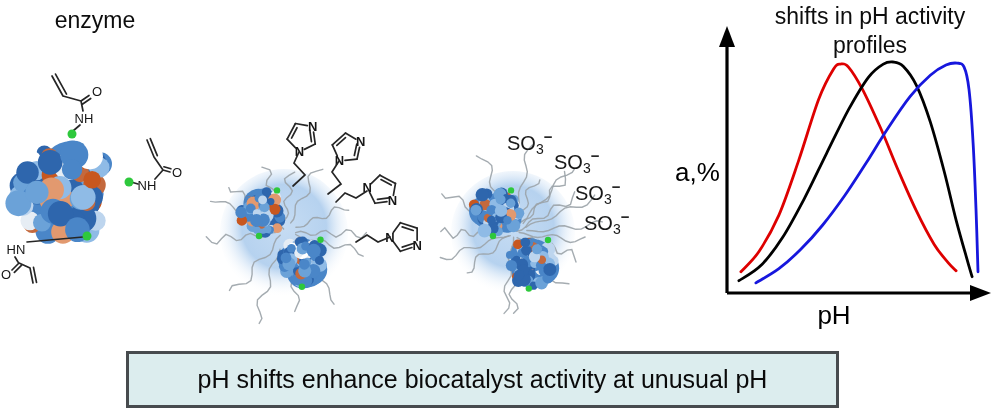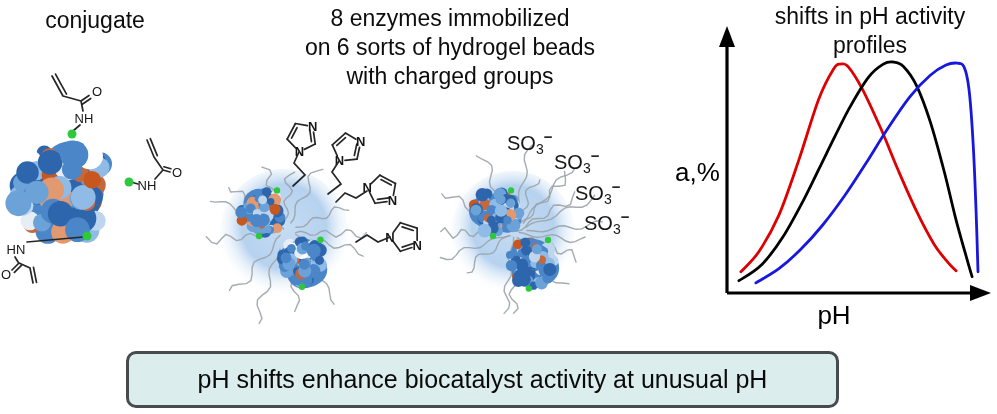--- a/index.html
+++ b/index.html
@@ -19,26 +19,21 @@
   .so3 .sup{font-size:15px;font-weight:bold;}
   .axis{stroke:#000;stroke-width:3.2;}
   .green-dot{stroke:none;}
 </style>
 </head>
 <body>
 
 <div class="stage">
 
   <div class="title" style="left:0;top:6px;width:190px;">
-    <div>conjugate</div>
-  </div>
-  <div class="title" style="left:275px;top:4px;width:350px;">
-    <div>8 enzymes immobilized</div>
-    <div>on 6 sorts of hydrogel beads</div>
-    <div>with charged groups</div>
+    <div>enzyme</div>
   </div>
   <div class="title" style="left:725px;top:2px;width:290px;">
     <div>shifts in pH activity</div>
     <div>profiles</div>
   </div>
 
   <svg id="svg-left" style="left:0;top:60px" width="230" height="262" viewBox="0 0 230 262">
     <g id="gl-protein">
         <g>
           <circle cx="64.81262881124971" cy="131.10974436058254" r="31" fill="#4a86c8"></circle>
@@ -561,16 +556,16 @@
     </g>
     <g id="gr-curves">
         <path d="M80.9 271.8C83.9 268.4 92.7 260.9 99.0 251.5C105.3 242.0 112.2 230.3 118.9 215.1C125.5 199.9 132.1 179.6 138.7 160.4C145.3 141.1 152.8 114.7 158.6 99.5C164.4 84.3 169.9 74.9 173.6 69.0C177.2 63.1 178.0 64.4 180.5 64.1C183.0 63.8 184.9 62.9 188.5 67.1C192.2 71.4 197.1 79.2 202.5 89.3C207.8 99.4 214.5 114.3 220.5 127.8C226.5 141.3 232.3 156.7 238.3 170.5C244.3 184.4 250.4 198.6 256.4 210.9C262.3 223.2 268.9 235.8 274.2 244.4C279.5 253.0 284.5 258.2 288.1 262.6C291.8 267.0 294.8 269.4 296.1 270.8" stroke="#de0000" stroke-width="2.8" fill="none" stroke-linecap="round"></path>
         <path d="M78.9 280.7C82.5 278.2 93.5 272.9 100.8 265.6C108.1 258.4 115.4 248.6 122.7 237.3C130.0 226.0 137.3 211.9 144.7 197.9C152.0 183.9 159.3 168.0 166.6 153.3C173.9 138.6 181.6 122.3 188.5 109.6C195.5 97.0 202.6 84.9 208.4 77.3C214.2 69.7 219.2 66.6 223.3 64.1C227.5 61.5 230.1 61.6 233.4 62.0C236.7 62.3 239.4 62.3 243.2 66.2C247.0 70.1 251.9 76.0 256.4 85.3C260.9 94.6 265.7 107.5 270.3 121.9C274.9 136.3 279.9 155.1 284.2 171.5C288.5 187.8 292.4 205.9 296.1 220.1C299.8 234.2 303.5 247.0 306.2 256.4C308.8 265.9 311.1 273.3 312.1 276.7" stroke="#000000" stroke-width="2.8" fill="none" stroke-linecap="round"></path>
         <path d="M95.9 282.9C99.7 280.5 111.4 274.3 118.9 268.7C126.3 263.1 133.5 256.6 140.8 249.3C148.1 242.1 155.4 234.0 162.7 225.0C170.0 216.1 177.3 206.2 184.6 195.8C192.0 185.3 199.3 173.6 206.6 162.3C213.8 150.9 221.0 138.8 228.3 127.8C235.5 116.8 243.2 105.2 250.2 96.4C257.2 87.6 264.3 80.4 270.3 75.2C276.3 69.9 281.6 67.0 286.0 65.0C290.5 63.0 294.1 62.8 297.1 63.1C300.1 63.5 302.1 62.8 304.1 67.1C306.1 71.5 307.5 76.7 309.0 89.3C310.5 102.0 312.0 123.2 313.1 143.1C314.3 163.1 315.2 187.5 316.0 209.0C316.8 230.4 317.7 261.3 318.0 271.8" stroke="#1717dd" stroke-width="2.8" fill="none" stroke-linecap="round"></path>
       </g>
   </svg>
   <div class="axis-label" style="left:675px;top:157px">a,%</div>
   <div class="axis-label" style="left:812px;top:300px;width:44px;text-align:center">pH</div>
 
-  <div class="banner" style="background: rgb(220, 237, 238); border-color: rgb(71, 75, 78); border-radius: 10px;">
+  <div class="banner" style="background: rgb(220, 237, 238); border-color: rgb(71, 75, 78);">
     <span>pH shifts enhance biocatalyst activity at unusual pH</span>
   </div>
 </div>
 
 </body></html>

